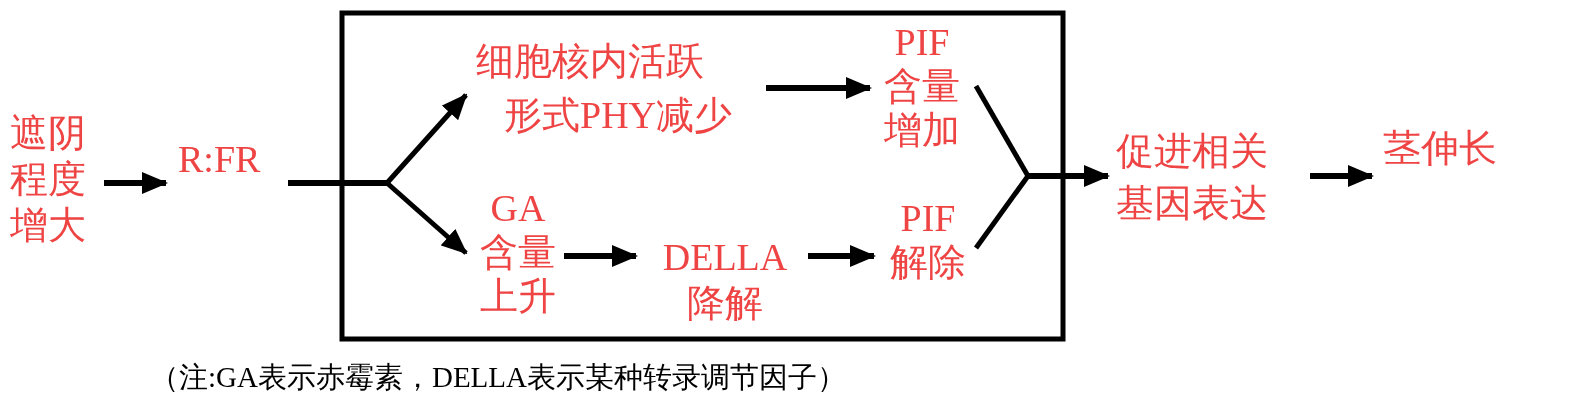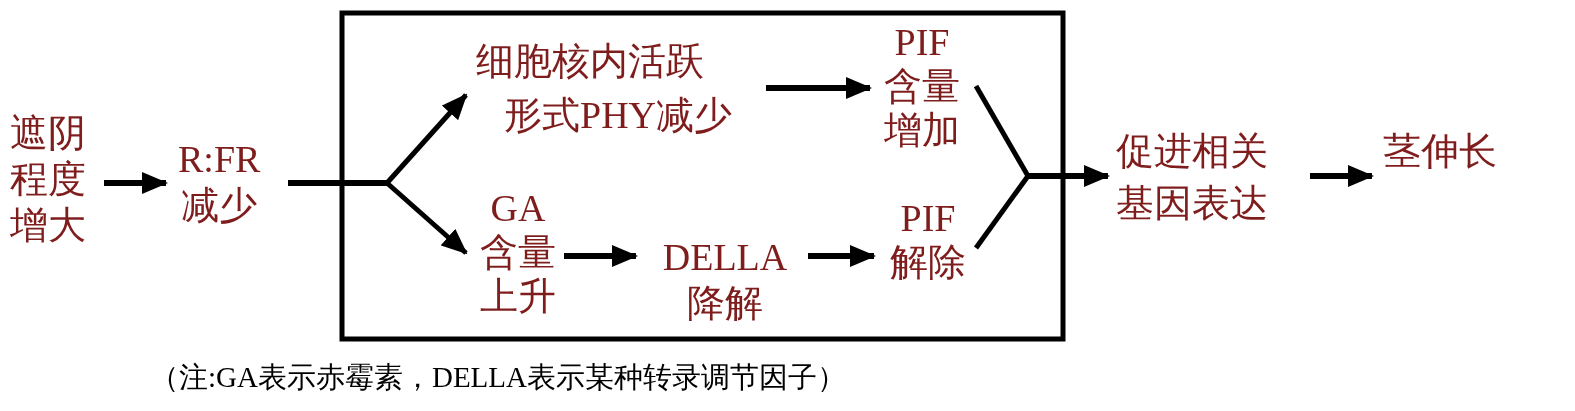--- a/index.html
+++ b/index.html
@@ -1,20 +1,20 @@
 <!DOCTYPE html>
 <html><head>
 <meta charset="utf-8">
 <style>
   html, body { margin: 0; padding: 0; background: #ffffff; }
   body { width: 1575px; height: 411px; position: relative; overflow: hidden;
          font-family: "DejaVu Serif", "Liberation Serif", serif; color: #000; }
   #canvas { position: absolute; left: 0; top: 0; }
   .lbl { position: absolute; font-size: 38px; line-height: 46px; white-space: nowrap;
-         font-family: "Liberation Serif", "DejaVu Serif", serif; color: #7f1d1d; }
+         font-family: "Liberation Serif", "DejaVu Serif", serif; color: #ef4444; }
   .lbl .ln { display: block; }
   .center { text-align: center; }
   .note { position: absolute; left: 150px; top: 354px; font-size: 29px; line-height: 46px;
           white-space: nowrap; font-family: "Liberation Serif", "DejaVu Serif", serif; }
 </style>
 </head>
 <body>
 
 <svg id="canvas" width="1575" height="411">
   <defs>
@@ -49,23 +49,22 @@
 
   <line x1="1310" y1="176" x2="1372" y2="176" stroke="#000" stroke-width="6" marker-end="url(#ahb)"></line>
 </svg>
 
 <div class="lbl" style="left:10px; top:110px;">
   <span class="ln">遮阴</span>
   <span class="ln">程度</span>
   <span class="ln">增大</span>
 </div>
 
-<div class="lbl" style="left:178px; top:136px;text-align:center;">
+<div class="lbl" style="left:178px; top:136px;">
   <span class="ln">R:FR</span>
-  <span class="ln">减少</span>
 </div>
 
 <div class="lbl" style="left:476px; top:38px;">
   <span class="ln">细胞核内活跃</span>
   <span class="ln" style="margin-top:8px;margin-left:28px;">形式PHY减少</span>
 </div>
 
 <div class="lbl center" style="left:872px; top:20px; width:100px; line-height:44px;">
   <span class="ln">PIF</span>
   <span class="ln">含量</span>
@@ -86,17 +85,17 @@
 <div class="lbl center" style="left:878px; top:196px; width:100px; line-height:44px;">
   <span class="ln">PIF</span>
   <span class="ln">解除</span>
 </div>
 
 <div class="lbl" style="left:1116px; top:128px;text-align:right;">
   <span class="ln">促进相关</span>
   <span class="ln" style="margin-top:6px;font-family:Liberation Serif, serif;">基因表达</span>
 </div>
 
-<div class="lbl" style="left:1383px; top:128px;">
+<div class="lbl" style="left:1383px; top:128px;font-family:Liberation Mono, monospace;">
   <span class="ln">茎伸长</span>
 </div>
 
 <div class="note">（注:GA表示赤霉素，DELLA表示某种转录调节因子）</div>
 
 </body></html>

